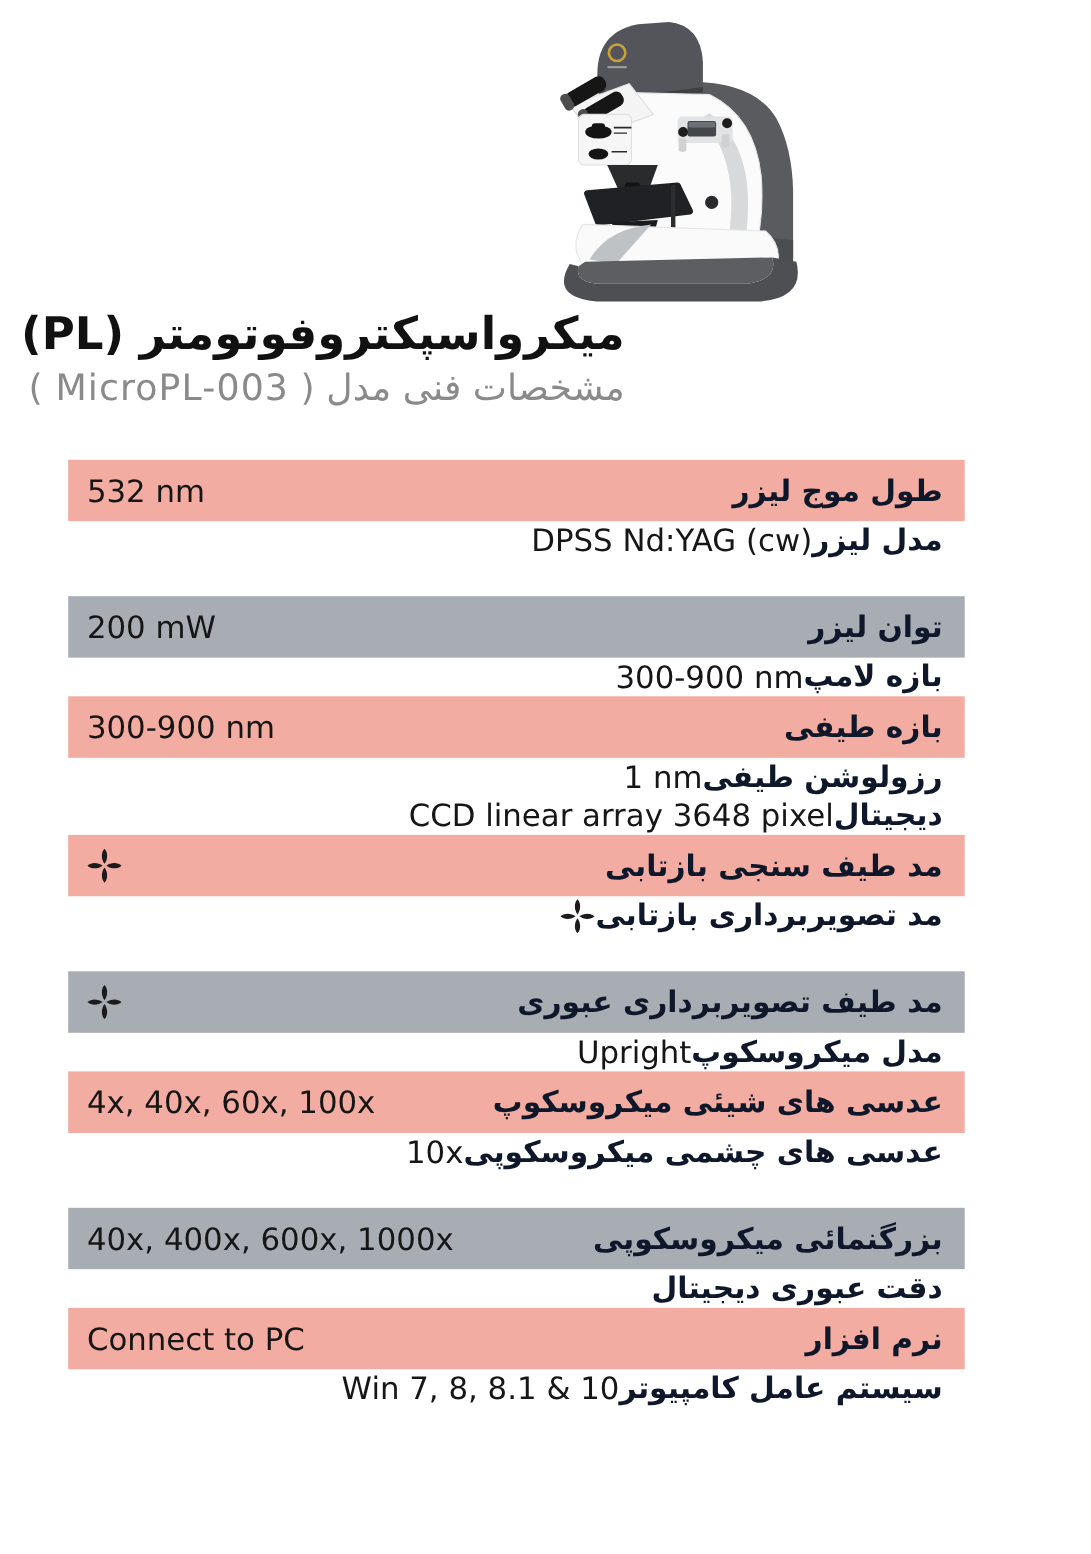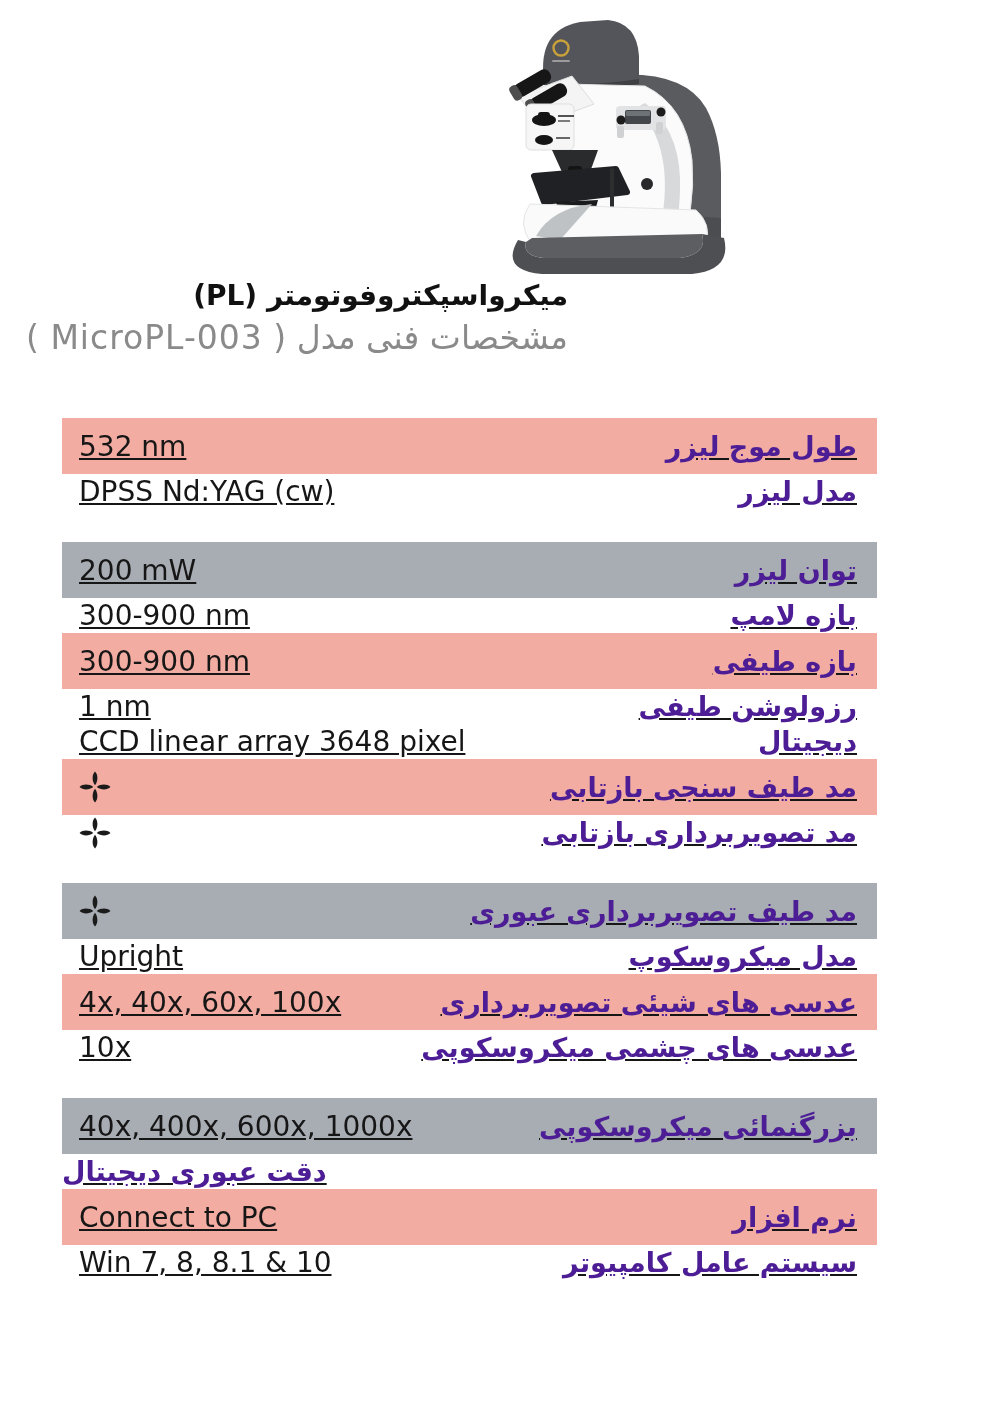--- a/index.html
+++ b/index.html
@@ -23,48 +23,47 @@
   .hero{
     position:absolute;left:440px;top:8px;width:330px;height:272px;
   }
 
   
   .header{
     position:absolute;top:280px;right:424px;
     direction:rtl;text-align:right;white-space:nowrap;
   }
   .title{
-    font-size:28px;font-weight:800;color:#111;line-height:1.15;
+    font-size:41px;font-weight:800;color:#111;line-height:1.15;
     letter-spacing:0;
   }
   .subtitle{
     font-size:33px;font-weight:400;color:var(--subtitle);
     margin-top:6px;letter-spacing:1px;
   }
 
   
   .spec-table{
     position:absolute;left:62px;top:418px;width:815px;
   }
   .row{
     display:flex;align-items:center;justify-content:space-between;
     width:100%;
-    text-decoration:underline;
   }
   .row.pink{background:var(--pink);height:56px;}
   .row.gray{background:var(--gray);height:56px;margin-top:33px;}
-  .row.white{background:#ffffff;height:35px;}
+  .row.white{background:#ffffff;height:35px;justify-content:flex-end;}
   .value{
     direction:ltr;text-align:left;
     padding-left:17px;font-size:28px;color:#161616;
     display:flex;align-items:center;
   }
   .label{
     direction:rtl;text-align:right;
-    padding-right:20px;font-size:27px;font-weight:700;color:#4c1d95;
+    padding-right:20px;font-size:27px;font-weight:700;color:#0f172a;
   }
   .petal-icon{display:block;}
 </style>
 </head>
 <body>
 
 <div class="page">
 
   <div class="hero">
     <svg width="330" height="272" viewBox="0 0 330 272">
@@ -206,21 +205,21 @@
   </svg>
 </div>
         <div class="label">مد  طیف تصویربرداری عبوری</div>
       </div>
       <div class="row white">
         <div class="value">Upright</div>
         <div class="label">مدل میکروسکوپ</div>
       </div>
       <div class="row pink">
         <div class="value">4x, 40x, 60x, 100x</div>
-        <div class="label">عدسی های شیئی تصویربرداری</div>
+        <div class="label">عدسی های شیئی میکروسکوپ</div>
       </div>
       <div class="row white">
         <div class="value">10x</div>
         <div class="label">عدسی های چشمی میکروسکوپی</div>
       </div>
       <div class="row gray">
         <div class="value">40x, 400x, 600x, 1000x</div>
         <div class="label">بزرگنمائی میکروسکوپی</div>
       </div>
       <div class="row white">

